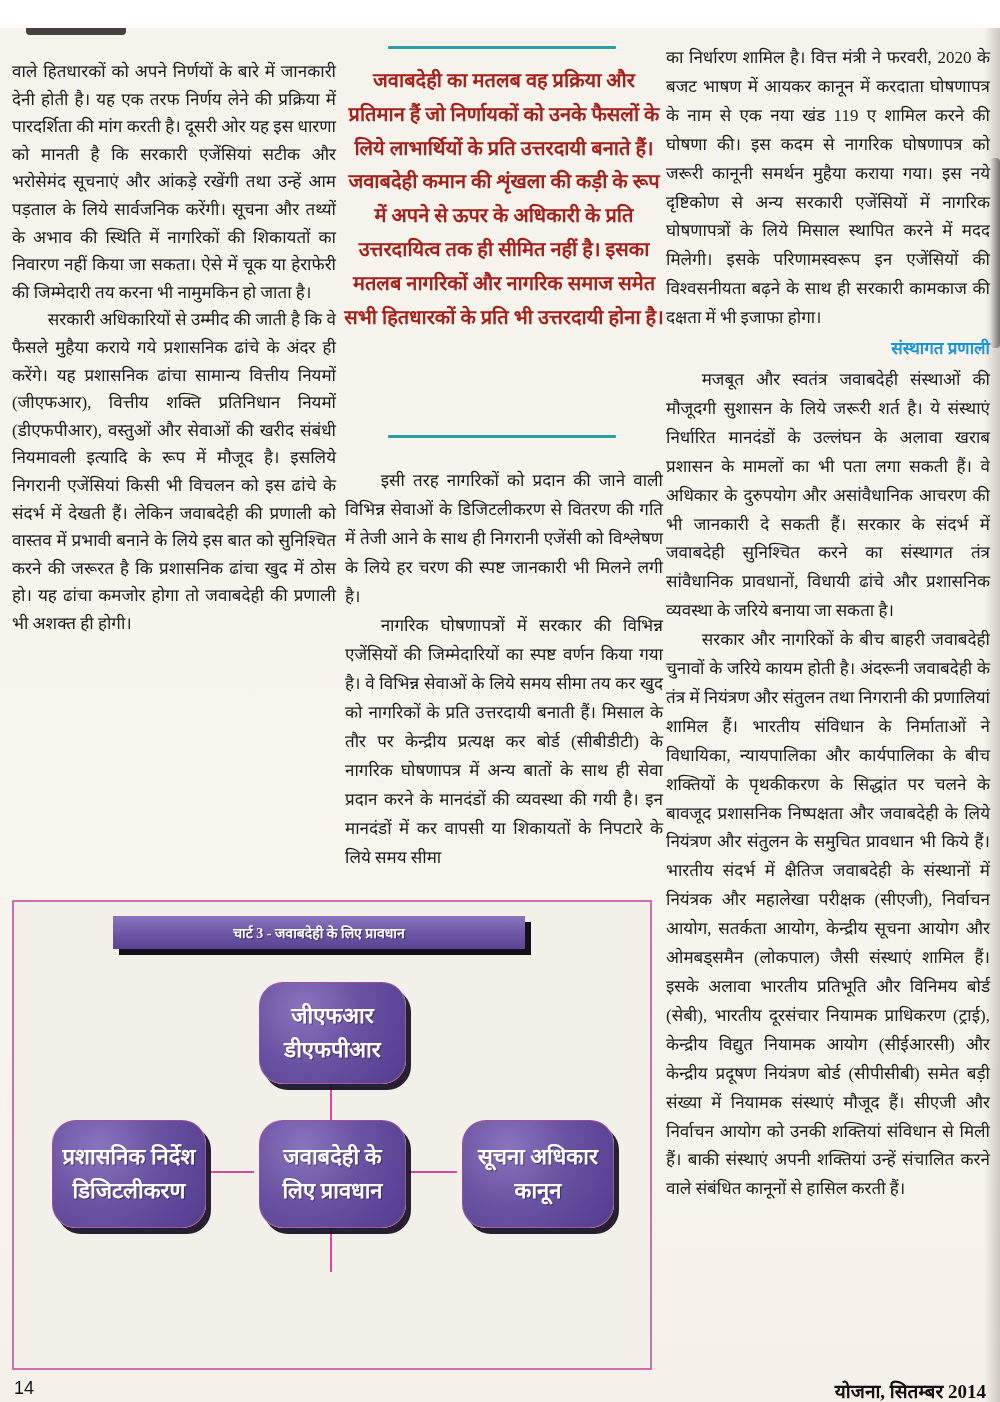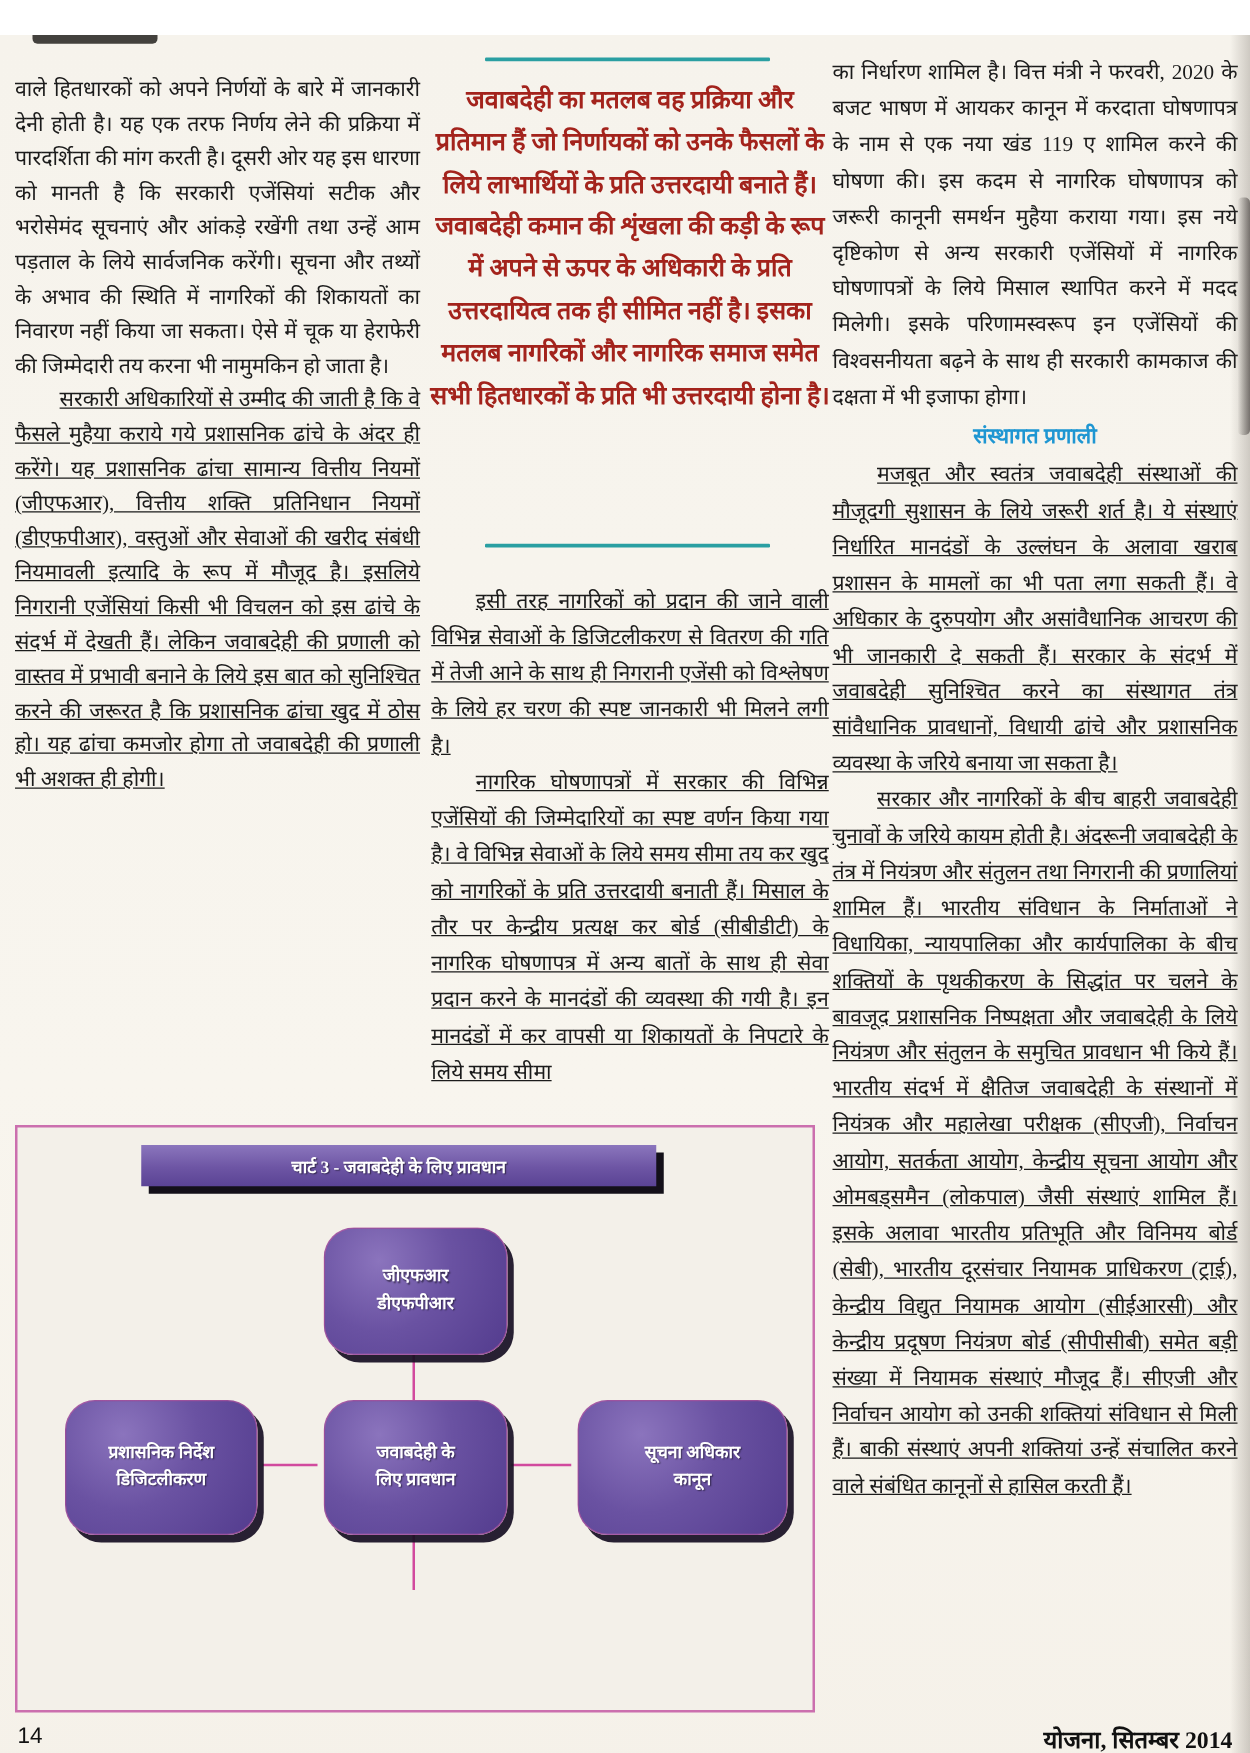--- a/index.html
+++ b/index.html
@@ -26,63 +26,63 @@
     position:absolute;left:26px;top:0;width:100px;height:7px;
     background:#23211f;border-radius:0 0 4px 4px;opacity:.85;
   }
   .col{position:absolute;text-align:justify;}
   .col p{margin:0;font-size:17px;line-height:27.6px;}
   .col-left{left:12px;top:30px;width:324px;}
   .col-right{left:666px;top:16px;width:324px;}
   .col-right p{line-height:28.9px;}
   .col-mid-body{left:345px;top:438px;width:318px;}
   .col-mid-body p{line-height:29px;}
-  .indent{text-indent:2.1em;text-decoration:underline;}
+  .indent{text-indent:2.1em;}
   .rule{
     position:absolute;height:3px;background:#2a9fa2;border-radius:1px;
   }
   .rule-top{left:388px;top:18px;width:228px;}
   .rule-bottom{left:388px;top:407px;width:228px;}
   .pull-quote{
     position:absolute;left:343px;top:36px;width:322px;
     font-size:20px;line-height:33.8px;font-weight:bold;
     color:#a3231c;text-align:center;
   }
   .subheading{
     color:#1e96d2;font-weight:bold;font-size:18px;
-    margin:2px 0 2px 0 !important;text-align:center;text-indent:0;
+    margin:2px 0 2px 0 !important;text-align:right;text-indent:0;
   }
   
   .chart{
     position:absolute;left:12px;top:872px;width:636px;height:466px;
     border:2px solid #cb6fae;background:#f3f0e9;
   }
   .chart-title{
     position:absolute;left:99px;top:14px;width:412px;height:33px;
     background:linear-gradient(180deg,#8b76bd 0%,#6d55a4 55%,#5a4394 100%);
     box-shadow:6px 6px 0 #131019;
     color:#ffffff;font-weight:bold;font-size:14px;
     display:flex;align-items:center;justify-content:center;
     text-shadow:1px 1px 1px rgba(0,0,0,.5);
   }
   .node{
     position:absolute;
     background:radial-gradient(circle at 30% 25%, #8b74bd 0%, #6a52a2 45%, #533c8e 100%);
     border:1px solid rgba(205,90,160,.55);
     border-radius:24px;
     box-shadow:5px 6px 0 rgba(22,14,34,.92);
-    color:#ffffff;font-weight:bold;font-size:14px;line-height:1.55;
+    color:#ffffff;font-weight:bold;font-size:22px;line-height:1.55;
     display:flex;align-items:center;justify-content:center;text-align:center;
     white-space:pre-line;
     text-shadow:1px 1px 1px rgba(0,0,0,.45);
   }
   .node-top{left:245px;top:80px;width:145px;height:100px;}
   .node-left{left:38px;top:218px;width:152px;height:106px;}
   .node-center{left:245px;top:218px;width:145px;height:106px;}
-  .node-right{left:448px;top:218px;width:150px;height:106px;padding-left:16px;}
+  .node-right{left:448px;top:218px;width:150px;height:106px;}
   .node-bottom{left:245px;top:372px;width:145px;height:84px;}
   .connector{position:absolute;background:#d14a9e;}
   .conn-v1{left:316px;top:182px;width:2px;height:36px;}
   .conn-v2{left:316px;top:326px;width:2px;height:44px;}
   .conn-h-left{left:196px;top:269px;width:44px;height:2px;}
   .conn-h-right{left:395px;top:269px;width:48px;height:2px;}
   
   .footer-left{
     position:absolute;left:14px;top:1350px;
     font-family:"Liberation Sans", sans-serif;

